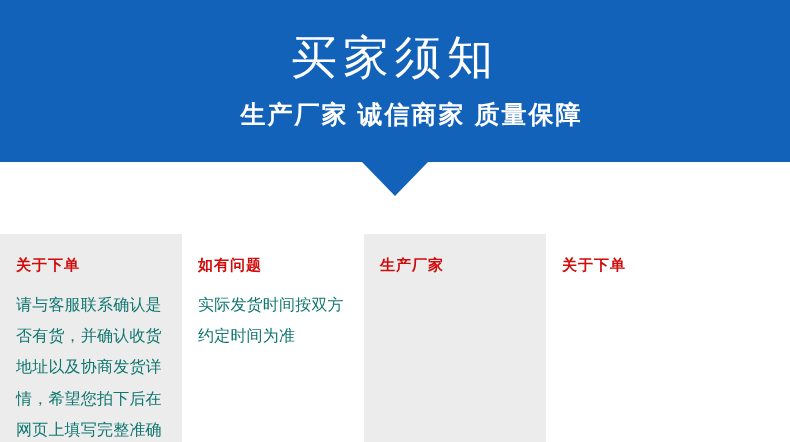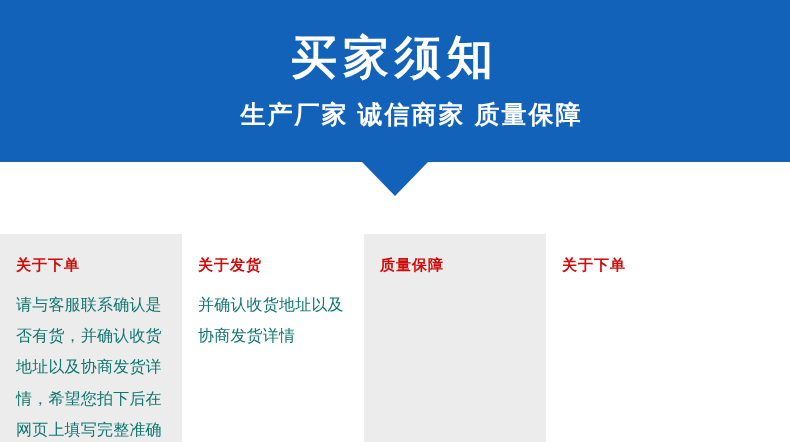--- a/index.html
+++ b/index.html
@@ -26,21 +26,21 @@
     background: #1262b9;
     box-sizing: border-box;
     display: flex;
     flex-direction: column;
     align-items: center;
     justify-content: center;
   }
   .banner-title {
     color: #ffffff;
     font-size: 46px;
-    font-weight: bold;
+    font-weight: normal;
     letter-spacing: 6px;
     line-height: 1.15;
     margin: 0;
     padding: 0;
     text-align: center;
   }
   .banner-subtitle {
     color: #ffffff;
     font-size: 25px;
     font-weight: bold;
@@ -113,24 +113,24 @@
   <div class="arrow-wrap">
     <div class="arrow"></div>
   </div>
 
   <div class="cards">
     <div class="card gray">
       <div class="card-title">关于下单</div>
       <div class="card-body">请与客服联系确认是否有货，并确认收货地址以及协商发货详情，希望您拍下后在网页上填写完整准确的收货信息，避免修改谢谢！</div>
     </div>
     <div class="card white">
-      <div class="card-title">关于发货</div>
-      <div class="card-body">并确认收货地址以及协商发货详情</div>
+      <div class="card-title">如有问题</div>
+      <div class="card-body">实际发货时间按双方约定时间为准</div>
     </div>
     <div class="card gray">
-      <div class="card-title">质量保障</div>
+      <div class="card-title">生产厂家</div>
     </div>
     <div class="card white">
       <div class="card-title">关于下单</div>
     </div>
   </div>
 
 </div>
 
 </body></html>

